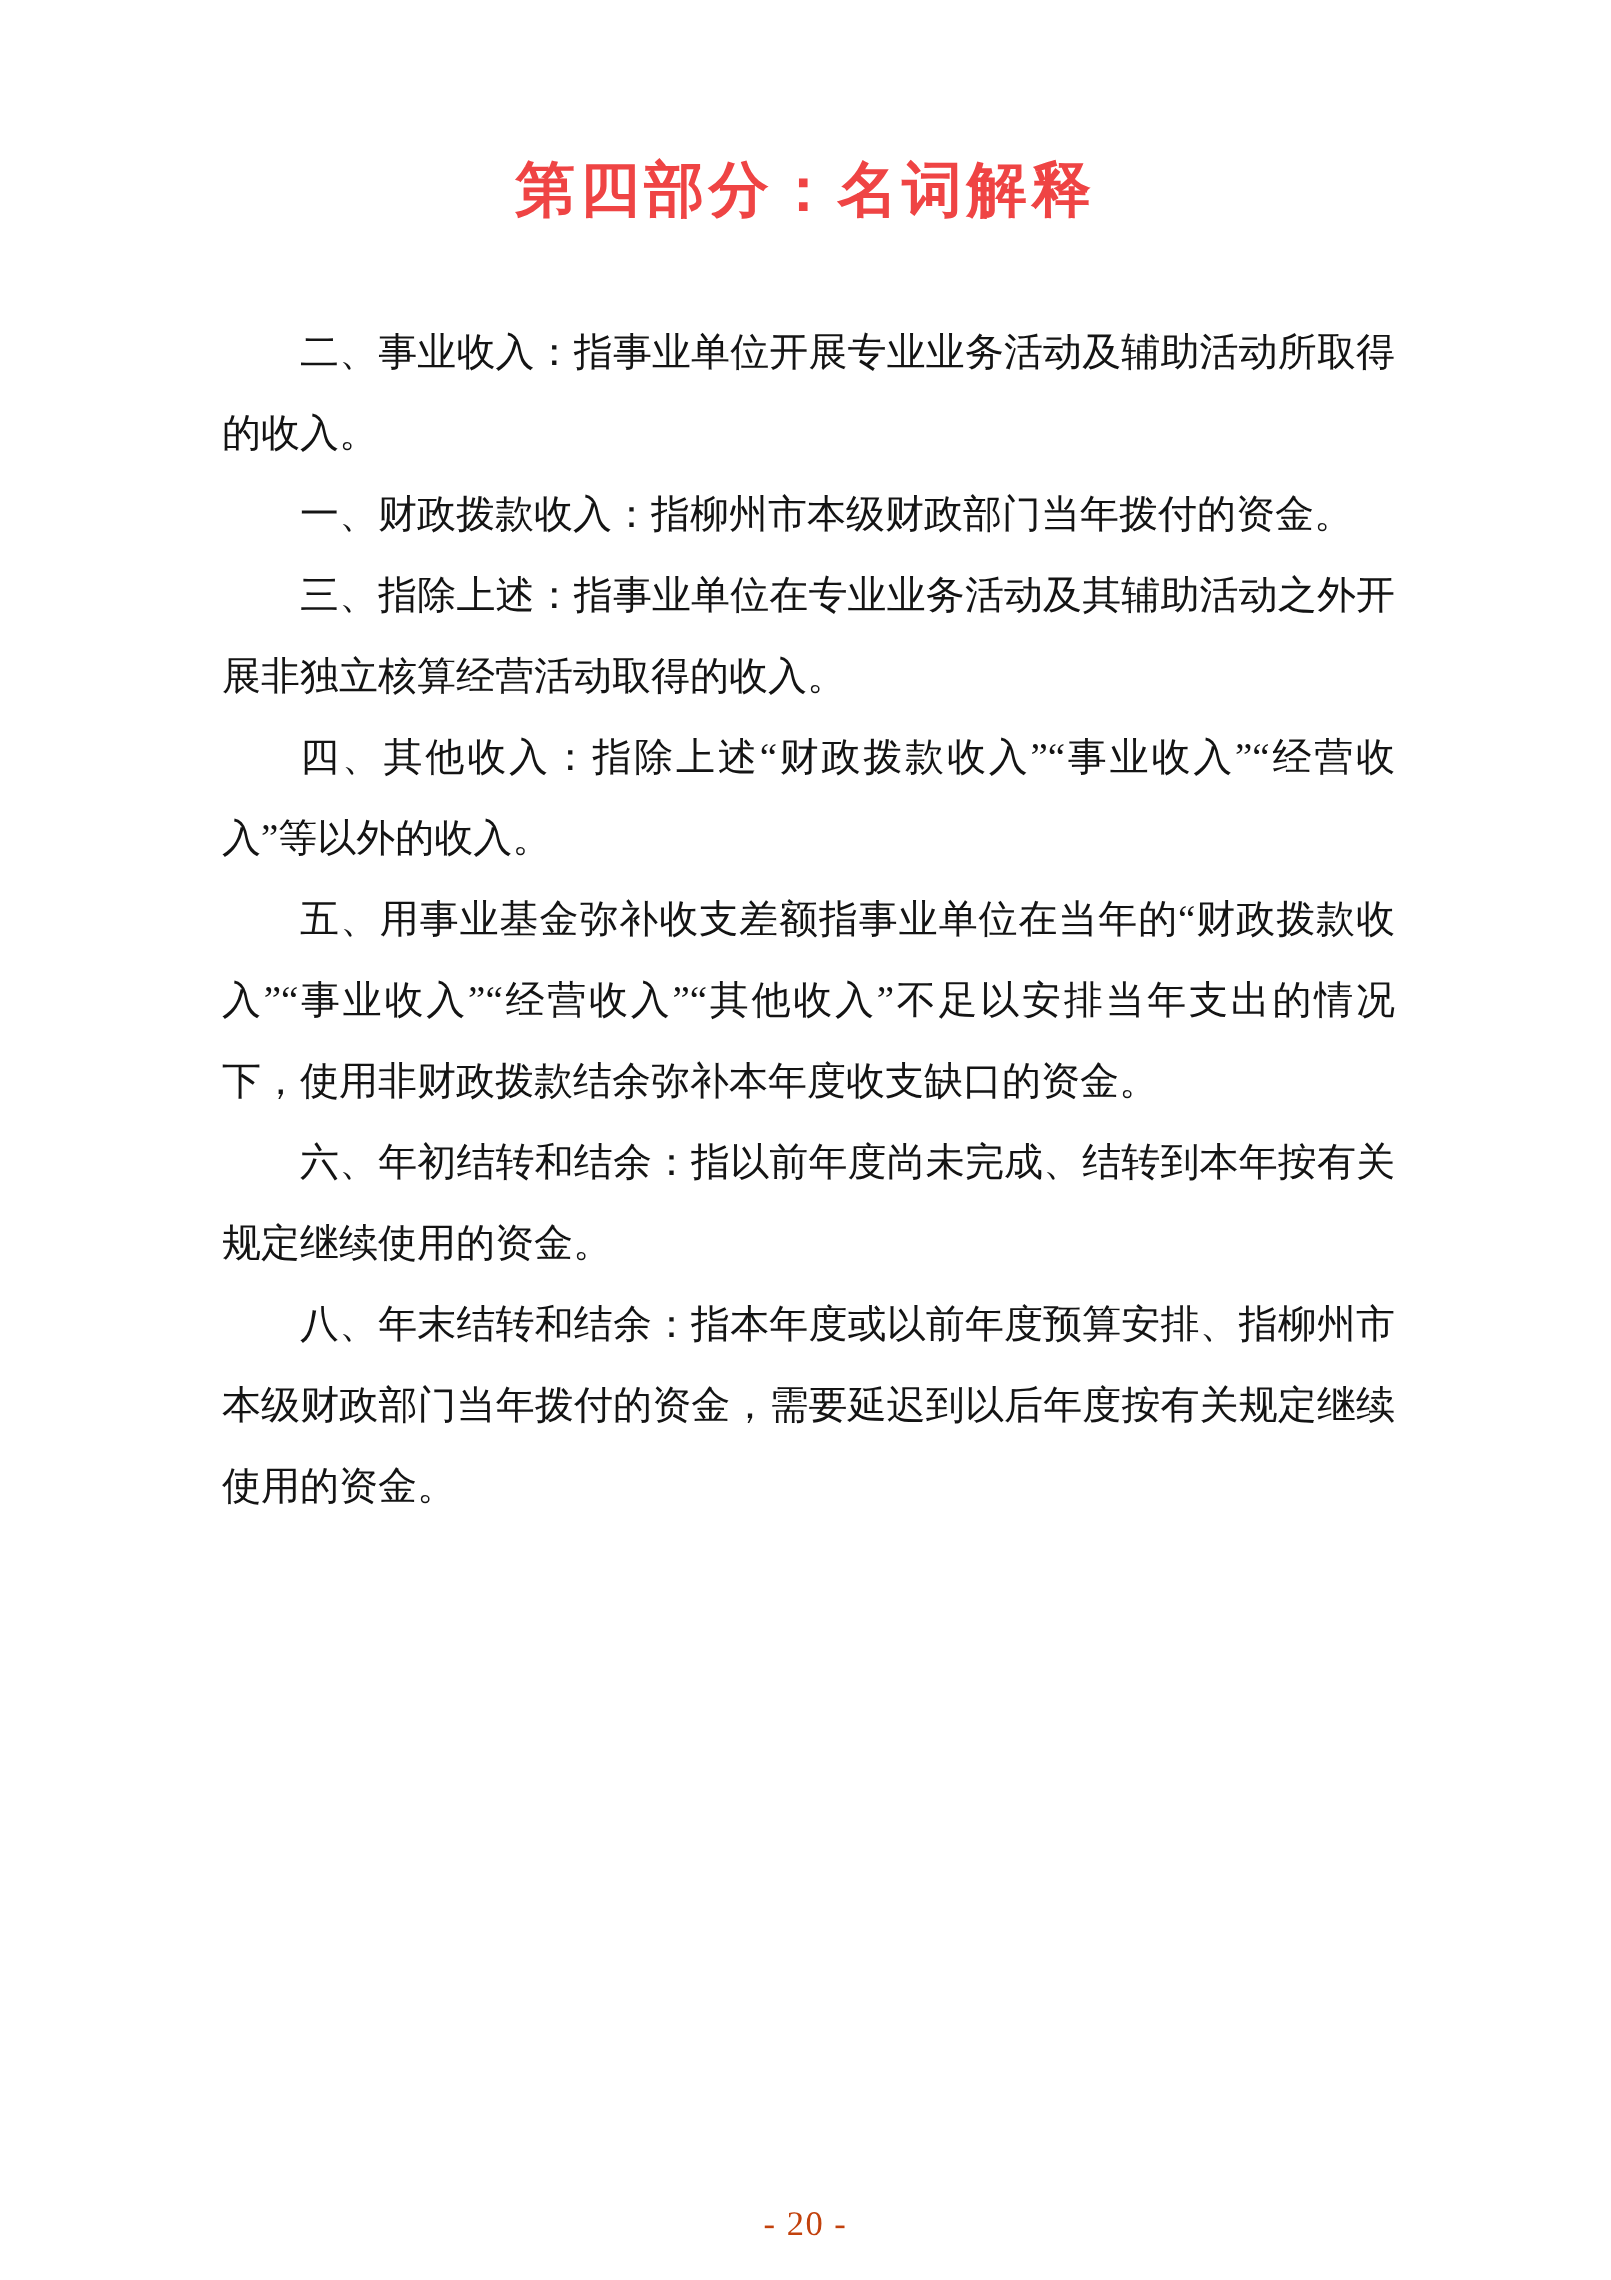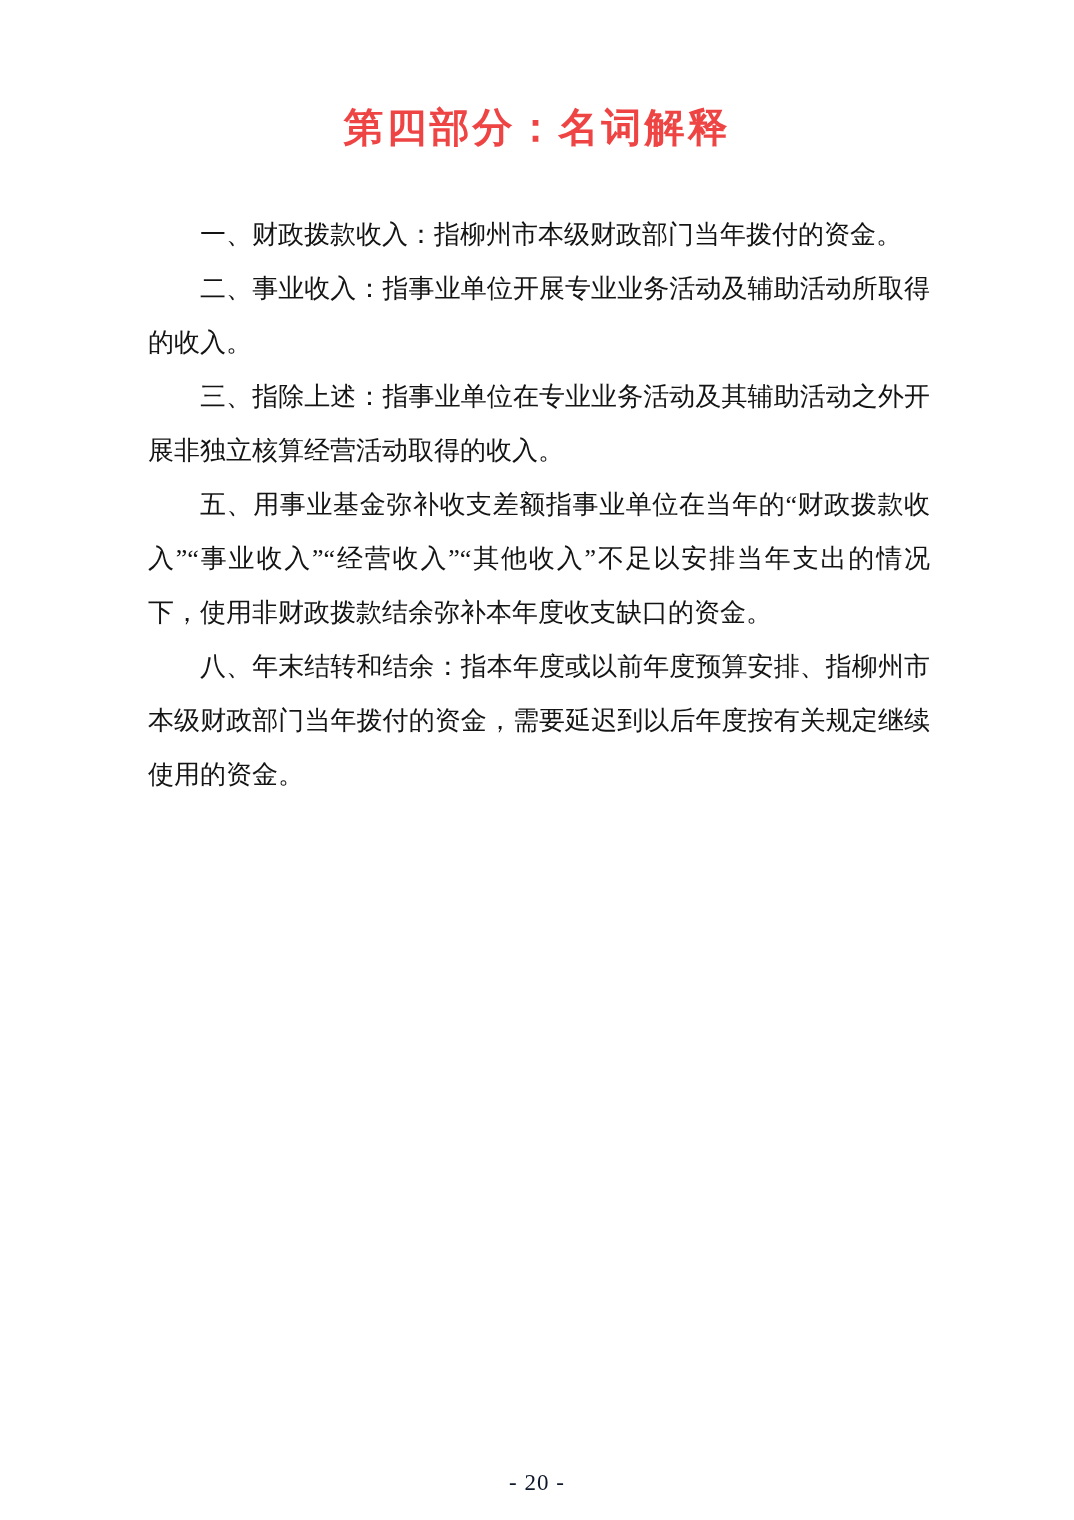--- a/index.html
+++ b/index.html
@@ -39,32 +39,34 @@
     word-break: break-all;
   }
   .page-number {
     position: absolute;
     left: 0;
     bottom: 24px;
     width: 100%;
     text-align: center;
     font-size: 23px;
     letter-spacing: 1px;
-    color: #0f172a;
+    color: #c2410c;
     font-family: "Liberation Serif", "DejaVu Serif", serif;
   }
 </style>
 </head>
 <body>
 
 <div class="page">
   <h1 class="doc-title">第四部分：名词解释</h1>
 
   <div class="content" id="paragraphs">
+      <p>二、事业收入：指事业单位开展专业业务活动及辅助活动所取得的收入。</p>
       <p>一、财政拨款收入：指柳州市本级财政部门当年拨付的资金。</p>
-      <p>二、事业收入：指事业单位开展专业业务活动及辅助活动所取得的收入。</p>
       <p>三、指除上述：指事业单位在专业业务活动及其辅助活动之外开展非独立核算经营活动取得的收入。</p>
+      <p>四、其他收入：指除上述“财政拨款收入”“事业收入”“经营收入”等以外的收入。</p>
       <p>五、用事业基金弥补收支差额指事业单位在当年的“财政拨款收入”“事业收入”“经营收入”“其他收入”不足以安排当年支出的情况下，使用非财政拨款结余弥补本年度收支缺口的资金。</p>
+      <p>六、年初结转和结余：指以前年度尚未完成、结转到本年按有关规定继续使用的资金。</p>
       <p>八、年末结转和结余：指本年度或以前年度预算安排、指柳州市本级财政部门当年拨付的资金，需要延迟到以后年度按有关规定继续使用的资金。</p>
     </div>
 
   <div class="page-number">- 20 -</div>
 </div>
 
 </body></html>

